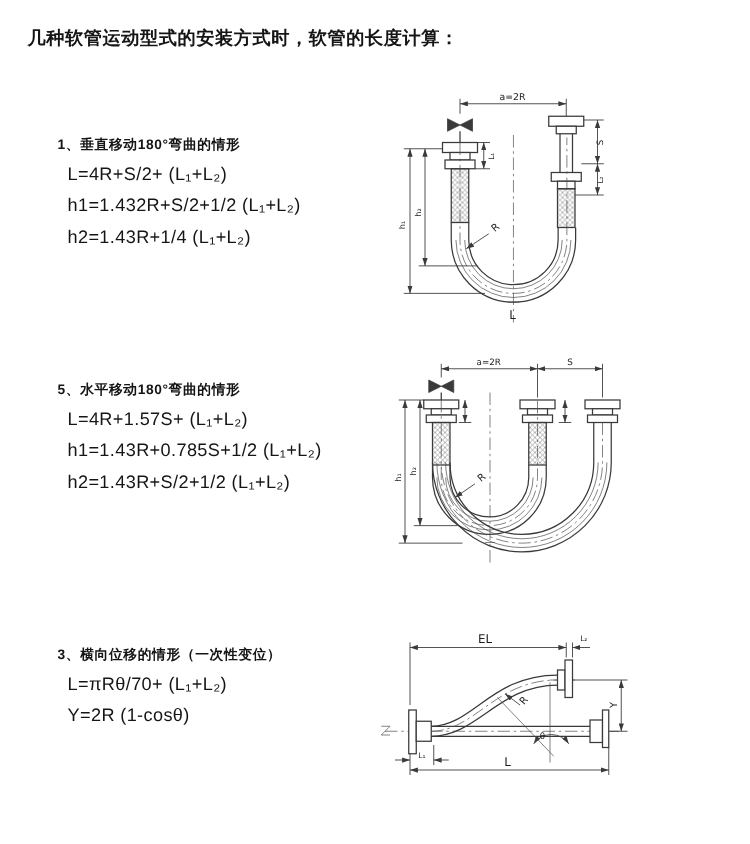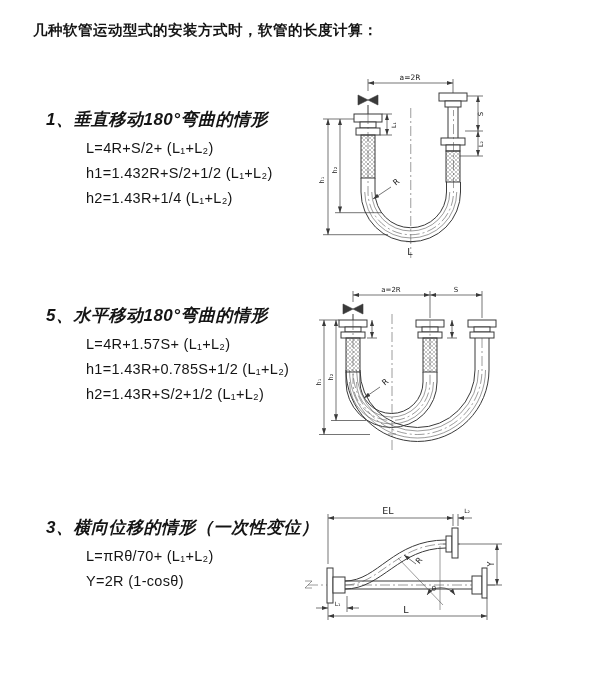--- a/index.html
+++ b/index.html
@@ -1,21 +1,21 @@
 <!DOCTYPE html>
 <html><head>
 <meta charset="utf-8">
 <style>
   html,body{margin:0;padding:0;background:#fff;}
   body{width:600px;height:675px;font-family:"Liberation Sans","DejaVu Sans",sans-serif;}
   .doc{position:relative;width:600px;height:675px;background:#ffffff;overflow:hidden;}
-  .title{position:absolute;left:33px;top:21px;font-size:14.5px;font-weight:700;color:#151515;letter-spacing:.5px;}
+  .title{position:absolute;left:22px;top:21px;font-size:14.5px;font-weight:700;color:#151515;letter-spacing:.5px;}
   .sec{position:absolute;left:46px;color:#151515;}
-  .sec .h{font-size:17px;font-weight:600;letter-spacing:.5px;margin-bottom:5px;font-style:italic;}
-  .sec .f{font-size:14.5px;margin-left:40px;line-height:25px;letter-spacing:.3px;}
+  .sec .h{font-size:11px;font-weight:600;letter-spacing:.5px;margin-bottom:5px;}
+  .sec .f{font-size:14.5px;margin-left:8px;line-height:25px;letter-spacing:.3px;}
   .dwg{position:absolute;}
   
   .ol{stroke:#3a3a3a;stroke-width:1;fill:none;}          
   .dl{stroke:#3a3a3a;stroke-width:.7;fill:none;}         
   .tl{stroke:#4a4a4a;stroke-width:.55;fill:none;}        
   .cl{stroke:#4a4a4a;stroke-width:.55;fill:none;stroke-dasharray:10 3 2 3;} 
   .fr{fill:#fff;stroke:#3a3a3a;stroke-width:1;}          
   .br{fill:url(#braidp);stroke:#3a3a3a;stroke-width:1;}  
   svg text{fill:#1e1e1e;font-family:"DejaVu Sans",sans-serif;}
 </style>

